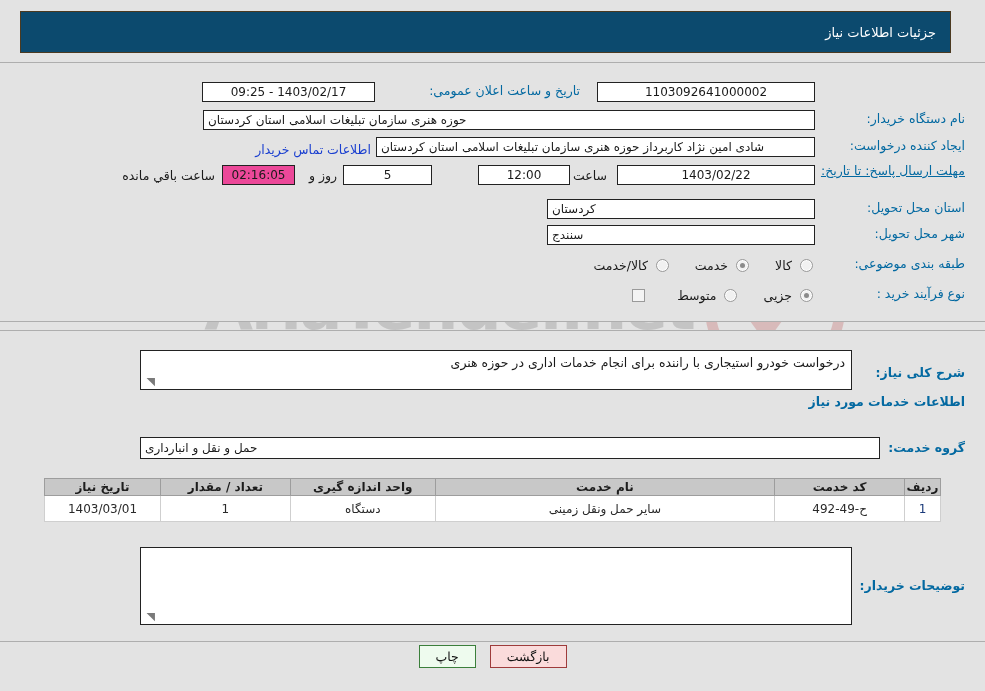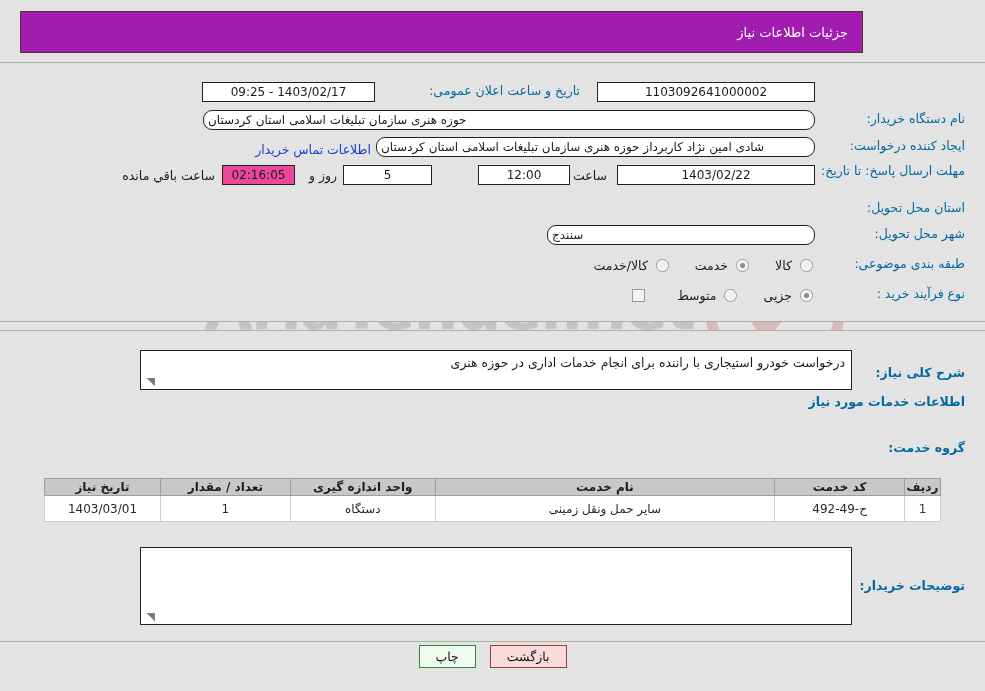--- a/index.html
+++ b/index.html
@@ -37,22 +37,22 @@
     color: rgba(125,125,125,0.30);
     letter-spacing: -2px;
     white-space: nowrap;
     line-height: 1;
   }
 
   
   #header {
     position: absolute;
     left: 20px; top: 11px;
-    width: 843px; height: 42px;
-    background: #a21caf;
+    width: 931px; height: 42px;
+    background: #0c4a6e;
     border: 1px solid #4b3a21;
     color: #ffffff;
     display: flex; align-items: center; justify-content: flex-start;
     padding: 3px 14px;
     z-index: 10;
   }
   #header .title { font-size: 13px; }
 
   
   .sect {
@@ -73,21 +73,21 @@
     background: #ffffff;
     border: 1px solid #222222;
     height: 20px;
     font-size: 12px; color: #1a1a1a;
     display: flex; align-items: center;
     padding: 0 4px;
     overflow: hidden; white-space: nowrap;
     direction: rtl;
   }
   .fld.ctr { justify-content: center; }
-  .fld.rt  { justify-content: flex-end; border-radius: 9px; }
+  .fld.rt  { justify-content: flex-end; }
   .fld.hl { background: #ec4899; }
   .plain { font-size: 12.5px; color: #1a1a1a; white-space: nowrap; }
   .link {
     font-size: 12.5px; color: #1a3fd0; cursor: pointer;
     white-space: nowrap;
   }
 
   
   .radio {
     width: 13px; height: 13px; border-radius: 50%;
@@ -199,33 +199,34 @@
 
   <div class="row" style="right:20px; top:138px; z-index:10;">
     <span class="lbl" style="width:145px;">ایجاد کننده درخواست:</span>
   </div>
   <div class="fld rt" style="position:absolute; right:170px; top:137px; width:439px; z-index:10;">شادی امین نژاد کاربرداز حوزه هنری سازمان تبلیغات اسلامی استان کردستان</div>
   <div style="position:absolute; right:614px; top:139px; z-index:10;">
     <span class="link">اطلاعات تماس خریدار</span>
   </div>
 
   <div class="row" style="right:20px; top:160px; z-index:10; width:150px; display:block;">
-    <span class="lbl" style="display:inline-block; width:145px; white-space:normal; line-height:17px;">مهلت ارسال پاسخ: تا تاریخ:</span>
+    <span class="lbl" style="display:inline-block; width:145px; white-space:normal; line-height:17px;text-decoration:underline;">مهلت ارسال پاسخ: تا تاریخ:</span>
   </div>
   <div class="fld ctr" style="position:absolute; right:170px; top:165px; width:198px; z-index:10;">1403/02/22</div>
   <div class="plain" style="position:absolute; right:378px; top:168px; z-index:10;">ساعت</div>
   <div class="fld ctr" style="position:absolute; right:415px; top:165px; width:92px; z-index:10;">12:00</div>
   <div class="fld ctr" style="position:absolute; right:553px; top:165px; width:89px; z-index:10;">5</div>
   <div class="plain" style="position:absolute; right:648px; top:168px; z-index:10;text-align:center;">روز و</div>
   <div class="fld ctr hl" style="position:absolute; right:690px; top:165px; width:73px; z-index:10;">02:16:05</div>
   <div class="plain" style="position:absolute; right:770px; top:168px; z-index:10;">ساعت باقي مانده</div>
 
   <div class="row" style="right:20px; top:200px; z-index:10;">
     <span class="lbl" style="width:145px;">استان محل تحویل:</span>
   </div>
+  <div class="fld rt" style="position:absolute; right:170px; top:199px; width:268px; z-index:10;">کردستان</div>
 
   <div class="row" style="right:20px; top:226px; z-index:10;">
     <span class="lbl" style="width:145px;">شهر محل تحویل:</span>
   </div>
   <div class="fld rt" style="position:absolute; right:170px; top:225px; width:268px; z-index:10;">سنندج</div>
 
   <div class="row" style="right:20px; top:256px; z-index:10;">
     <span class="lbl" style="width:145px;">طبقه بندی موضوعی:</span>
   </div>
   <div style="position:absolute; right:172px; top:258px; display:flex; align-items:center; gap:8px; z-index:10;">
@@ -252,20 +253,21 @@
 
   <div class="lbl b" style="position:absolute; right:20px; top:365px; z-index:10;">شرح کلی نیاز:</div>
   <div class="ta" style="right:133px; top:350px; width:712px; height:40px; z-index:10;">
     <span>درخواست خودرو استیجاری با راننده برای انجام خدمات اداری در حوزه هنری</span>
     <span class="grip">◥</span>
   </div>
 
   <div class="lbl b" style="position:absolute; right:20px; top:394px; z-index:10;">اطلاعات خدمات مورد نیاز</div>
 
   <div class="lbl b" style="position:absolute; right:20px; top:440px; z-index:10;">گروه خدمت:</div>
+  <div class="fld rt" style="position:absolute; right:105px; top:437px; width:740px; height:22px; z-index:10;">حمل و نقل و انبارداری</div>
 
   <table id="tbl">
     <thead>
       <tr>
         <th style="width:36px;">ردیف</th>
         <th style="width:130px;">کد خدمت</th>
         <th style="width:340px;">نام خدمت</th>
         <th style="width:145px;">واحد اندازه گیری</th>
         <th style="width:130px;">تعداد / مقدار</th>
         <th style="width:116px;">تاریخ نیاز</th>

